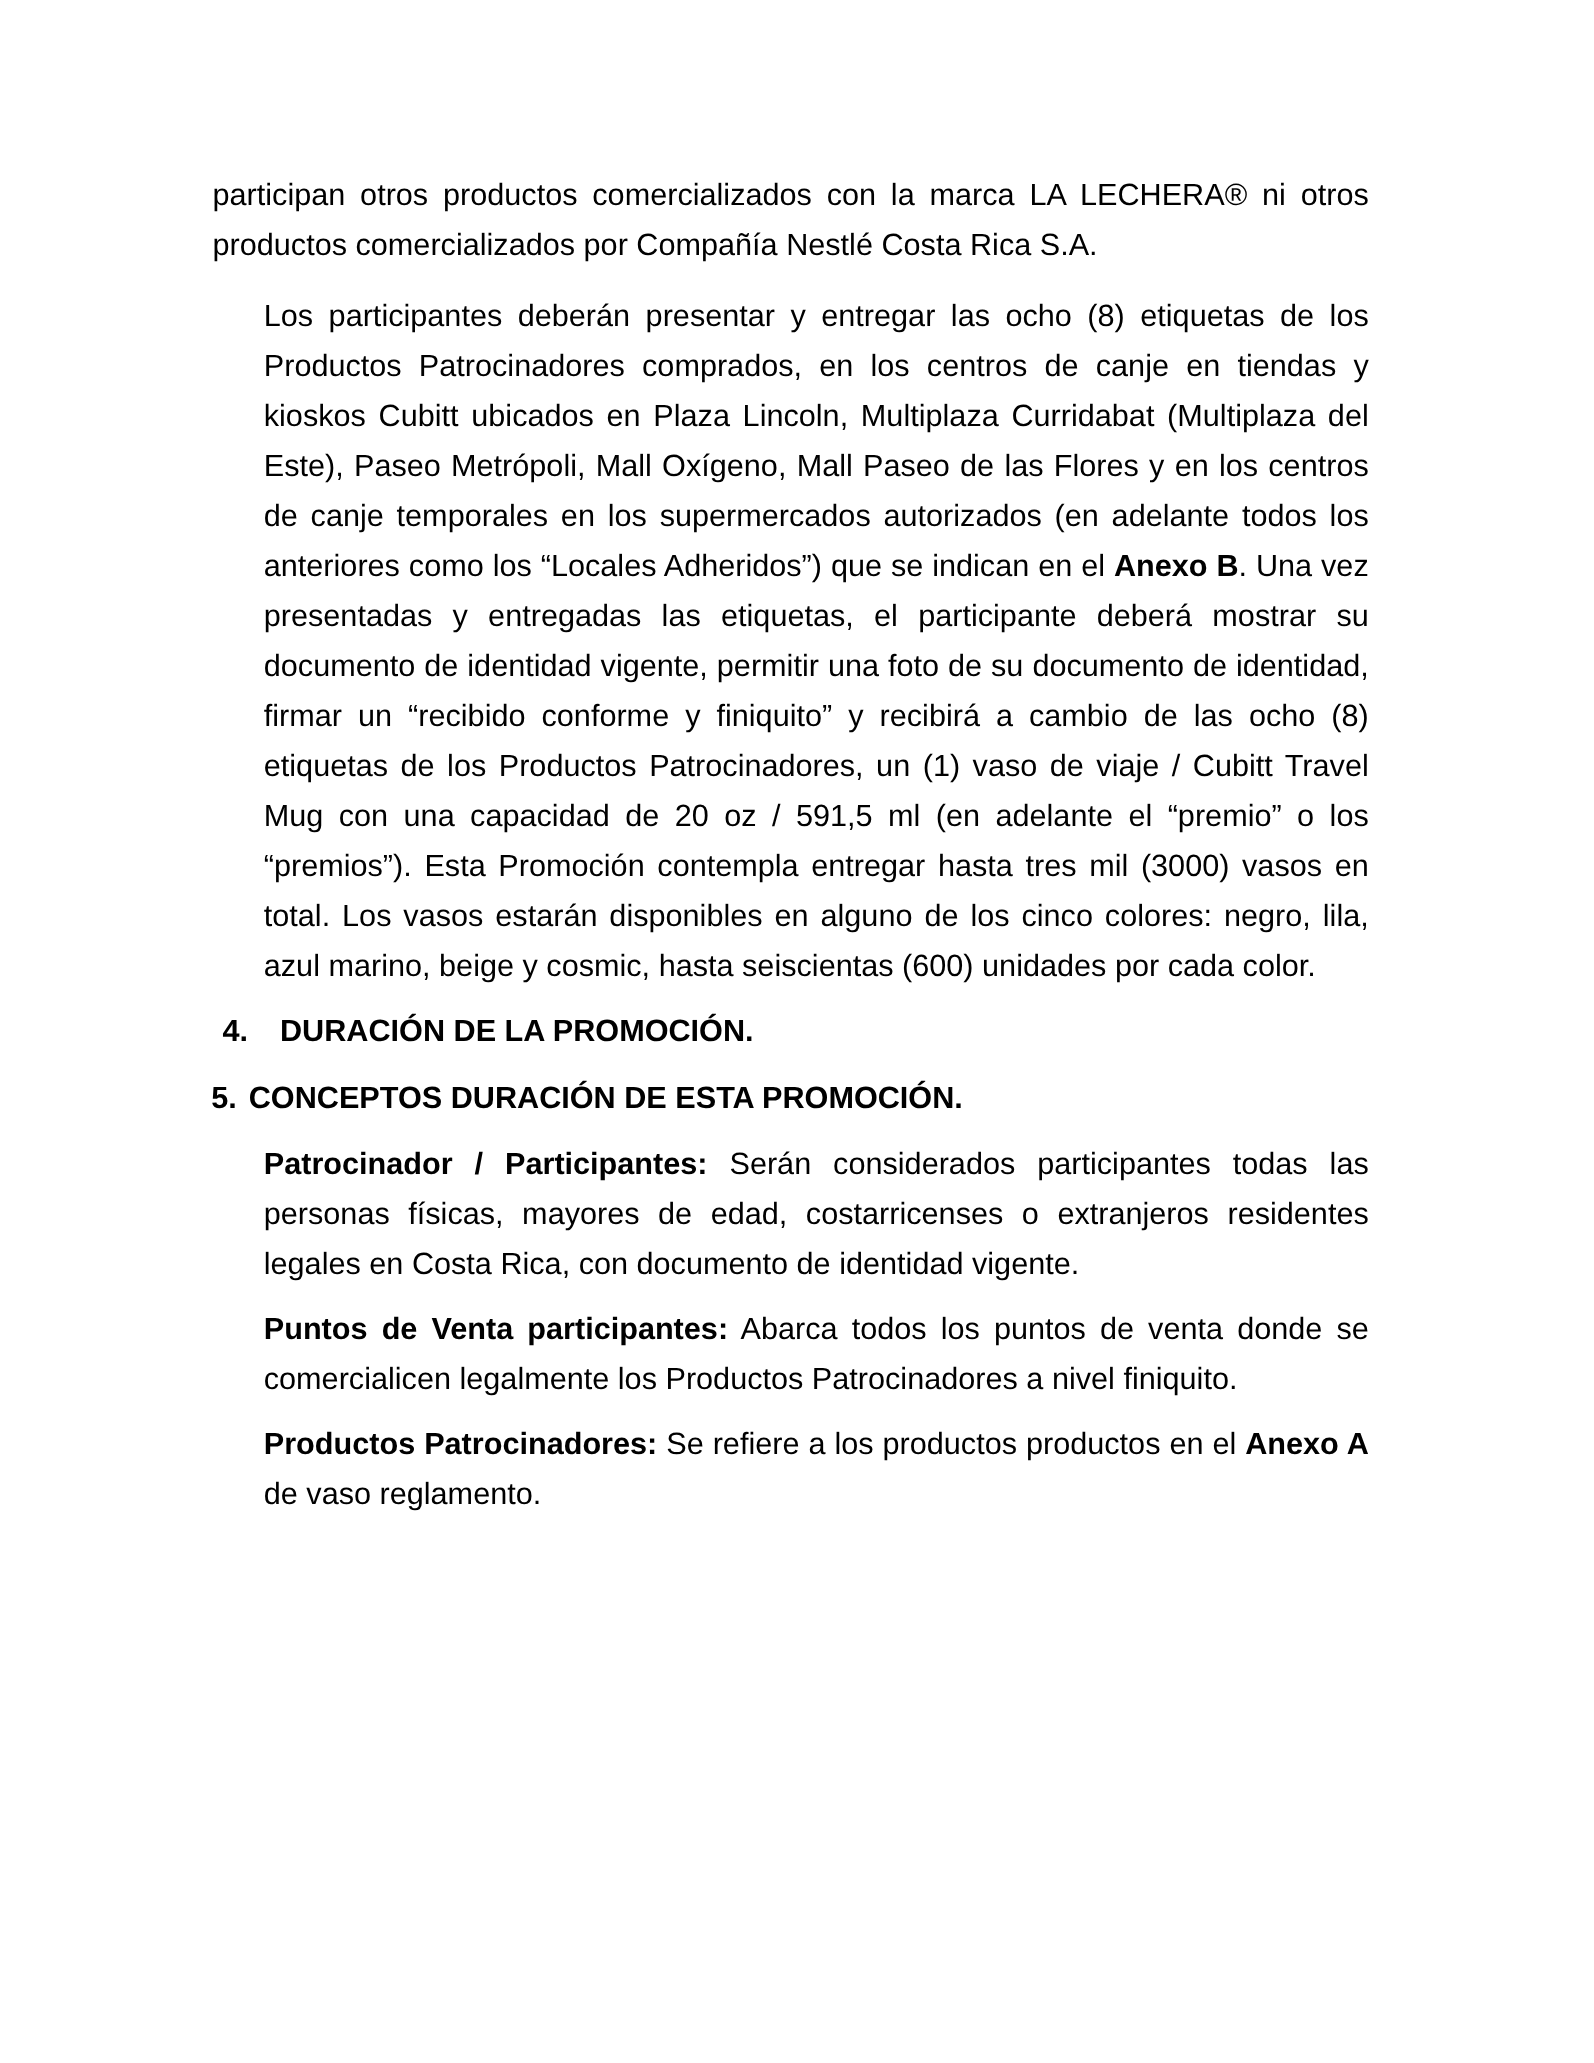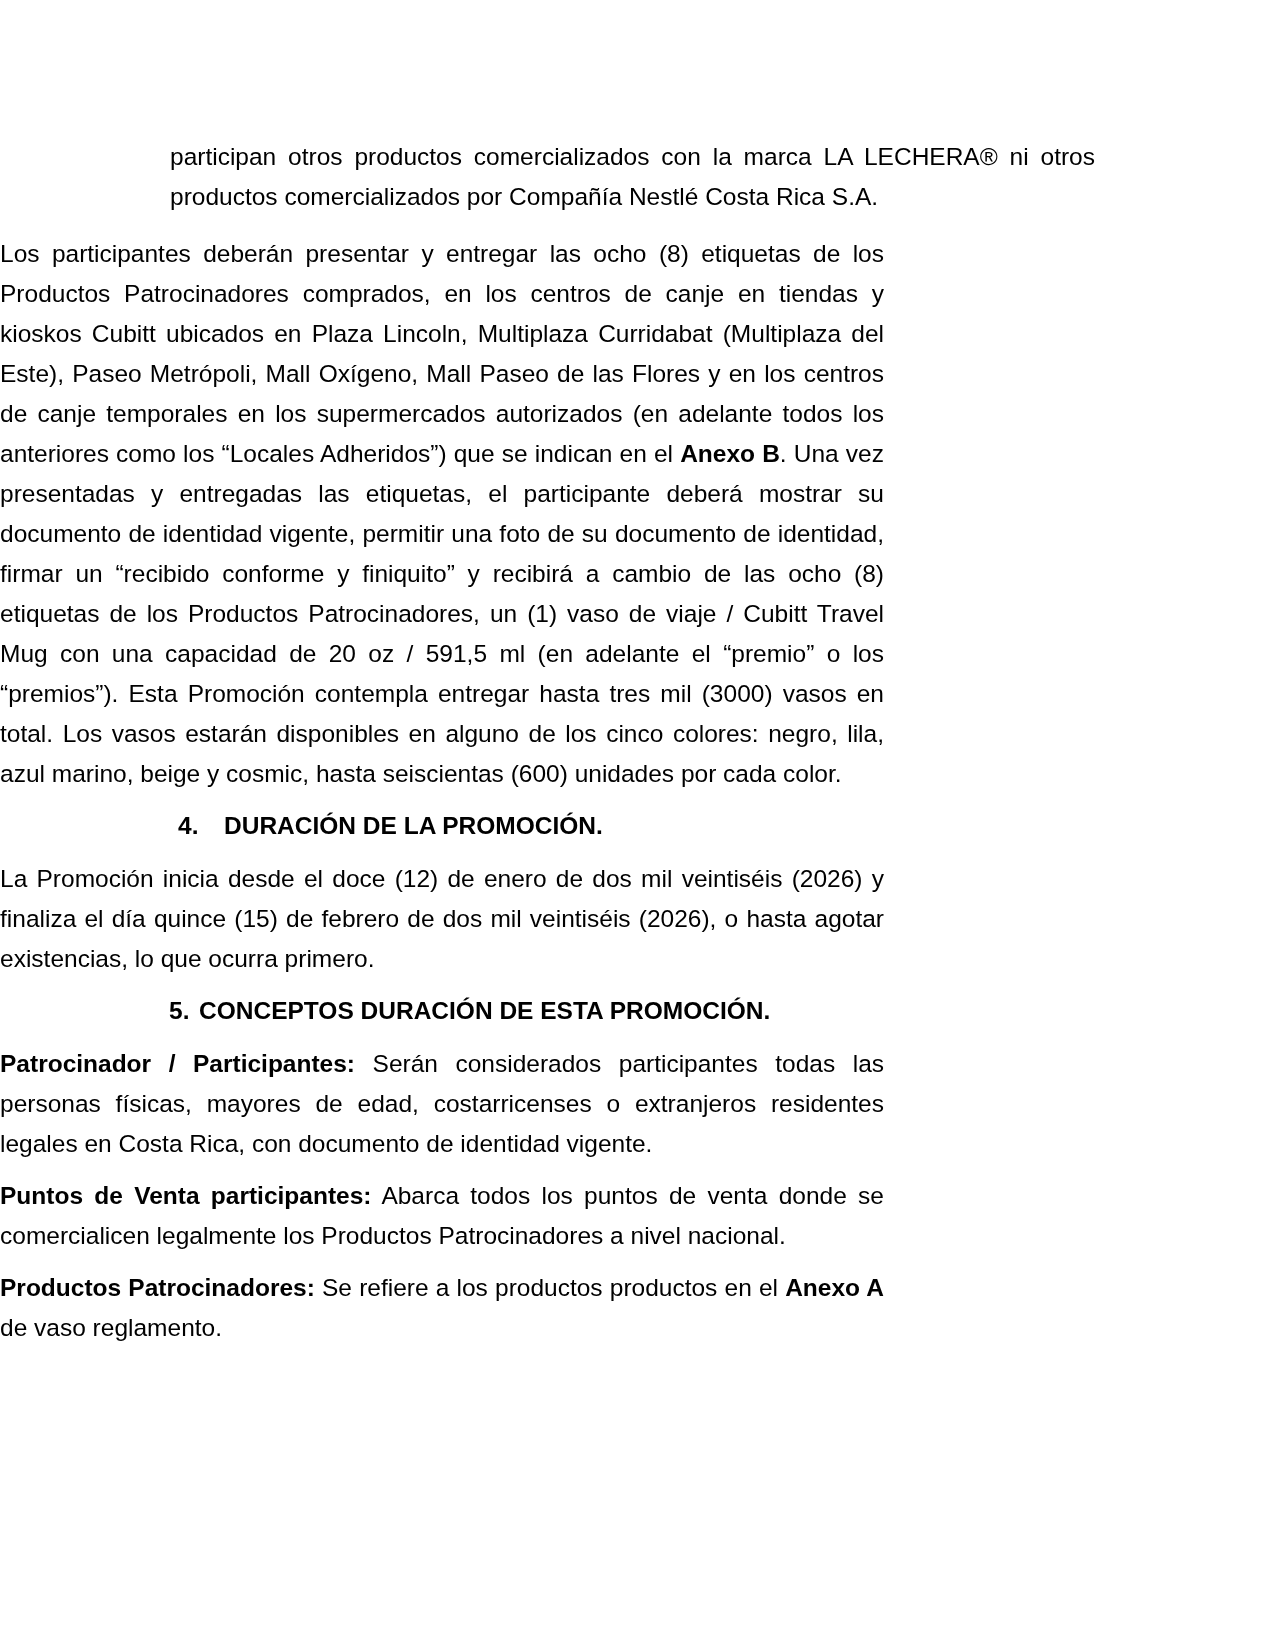--- a/index.html
+++ b/index.html
@@ -14,21 +14,21 @@
     font-size: 24.5px;
     line-height: 40px;
     padding-top: 137px;
     overflow: hidden;
   }
   .para {
     text-align: justify;
     margin-bottom: 12px;
   }
   .para.flush  { margin-left: 170px; width: 925px; }
-  .para.indent { width: 884px; }
+  .para.indent { margin-left: 211px; width: 884px; }
   .para.first  { margin-bottom: 17px; }
   .seg-bold { font-weight: bold; }
   .heading {
     display: flex;
     font-weight: bold;
     margin-bottom: 13px;
     white-space: nowrap;
   }
   .heading.h4 { margin-left: 178px; }
   .heading.h4 .num { width: 46px; flex: 0 0 46px; }
@@ -39,22 +39,21 @@
 <body>
 
 <div class="page">
   <div id="doc">
       <div class="para flush first"><span class="seg">participan otros productos comercializados con la marca LA LECHERA® ni otros productos comercializados por Compañía Nestlé Costa Rica S.A.</span></div>
       <div class="para indent"><span class="seg">Los participantes deberán presentar y entregar las ocho (8) etiquetas de los Productos Patrocinadores comprados, en los centros de canje en tiendas y kioskos Cubitt ubicados en Plaza Lincoln, Multiplaza Curridabat (Multiplaza del Este), Paseo Metrópoli, Mall Oxígeno, Mall Paseo de las Flores y en los centros de canje temporales en los supermercados autorizados (en adelante todos los anteriores como los “Locales Adheridos”) que se indican en el </span><span class="seg-bold">Anexo B</span><span class="seg">. Una vez presentadas y entregadas las etiquetas, el participante deberá mostrar su documento de identidad vigente, permitir una foto de su documento de identidad, firmar un “recibido conforme y finiquito” y recibirá a cambio de las ocho (8) etiquetas de los Productos Patrocinadores, un (1) vaso de viaje / Cubitt Travel Mug con una capacidad de 20 oz / 591,5 ml (en adelante el “premio” o los “premios”). Esta Promoción contempla entregar hasta tres mil (3000) vasos en total. Los vasos estarán disponibles en alguno de los cinco colores: negro, lila, azul marino, beige y cosmic, hasta seiscientas (600) unidades por cada color.</span></div>
       <div class="heading h4">
         <span class="num">4.</span>
         <span class="txt">DURACIÓN DE LA PROMOCIÓN.</span>
       </div>
-      <div class="para indent"><span class="seg">La Promoción inicia desde el doce (12) de enero de dos mil veintiséis (2026) y finaliza el día quince (15) de febrero de dos mil veintiséis (2026), o hasta agotar existencias, lo que ocurra primero.</span></div>
       <div class="heading h5">
         <span class="num">5.</span>
         <span class="txt">CONCEPTOS DURACIÓN DE ESTA PROMOCIÓN.</span>
       </div>
       <div class="para indent"><span class="seg-bold">Patrocinador / Participantes:</span><span class="seg"> Serán considerados participantes todas las personas físicas, mayores de edad, costarricenses o extranjeros residentes legales en Costa Rica, con documento de identidad vigente.</span></div>
-      <div class="para indent"><span class="seg-bold">Puntos de Venta participantes:</span><span class="seg"> Abarca todos los puntos de venta donde se comercialicen legalmente los Productos Patrocinadores a nivel nacional.</span></div>
+      <div class="para indent"><span class="seg-bold">Puntos de Venta participantes:</span><span class="seg"> Abarca todos los puntos de venta donde se comercialicen legalmente los Productos Patrocinadores a nivel finiquito.</span></div>
       <div class="para indent"><span class="seg-bold">Productos Patrocinadores:</span><span class="seg"> Se refiere a los productos productos en el </span><span class="seg-bold">Anexo A</span><span class="seg"> de vaso reglamento.</span></div>
     </div>
 </div>
 
 </body></html>

